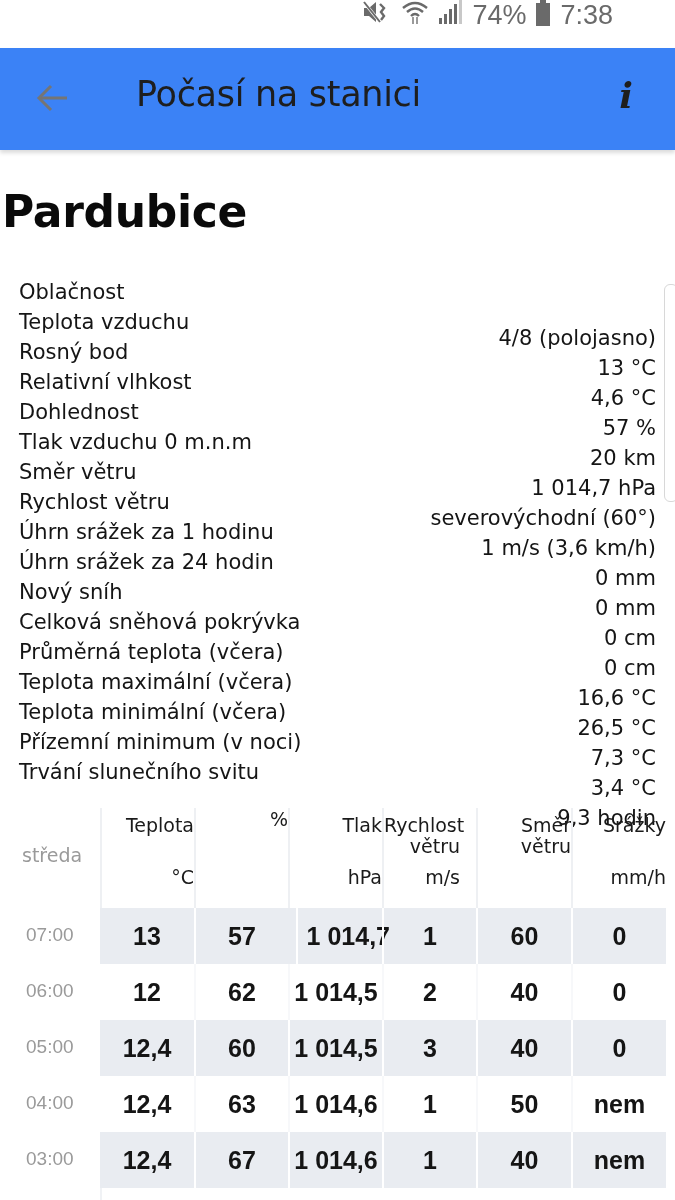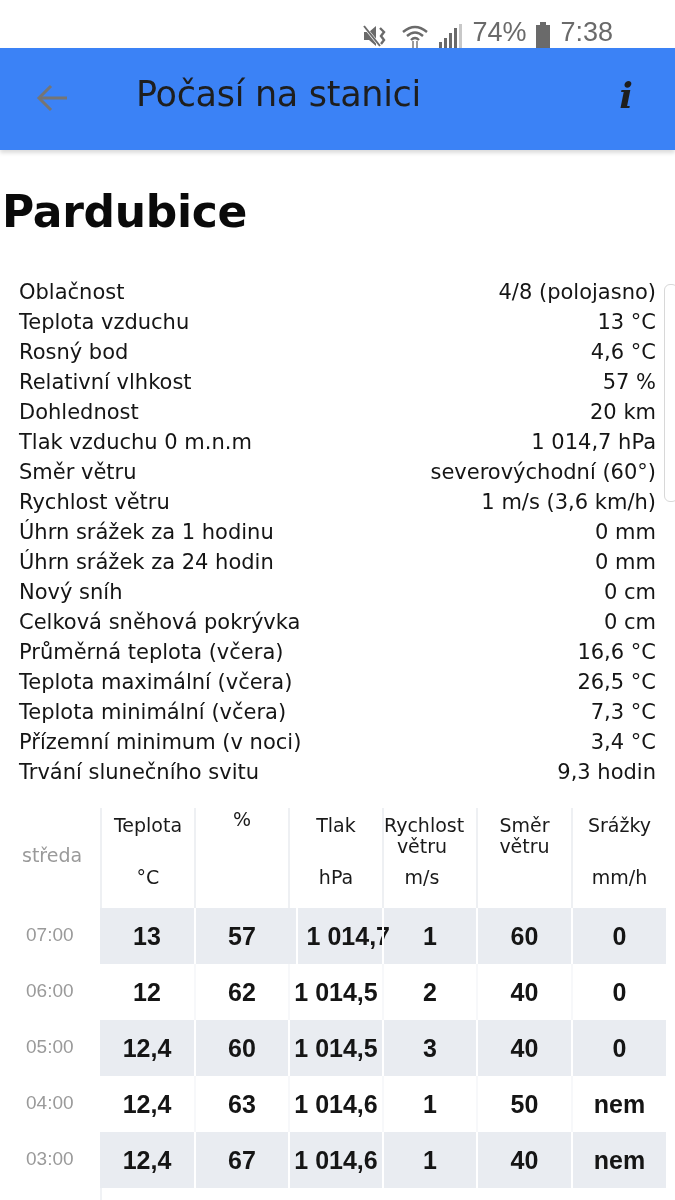--- a/index.html
+++ b/index.html
@@ -1,47 +1,47 @@
 <!DOCTYPE html>
 <html><head>
 <meta charset="utf-8">
 <style>
   * { box-sizing: border-box; margin: 0; padding: 0; }
   html, body { width: 675px; height: 1200px; overflow: hidden; background: #ffffff; }
   body { font-family: "DejaVu Sans", sans-serif; color: #1a1a1a; position: relative; }
 
   
   .status-bar { position: absolute; top: 0; left: 0; width: 613px; height: 48px; background: #ffffff;
-    display: flex; align-items: flex-end; justify-content: flex-end; gap: 10px; color: #6a6a6a; }
+    display: flex; align-items: flex-start; justify-content: flex-end; gap: 10px; color: #6a6a6a; }
   .status-bar .sb-text { font-family: "Liberation Sans", sans-serif; font-size: 27px; color: #6a6a6a; }
   .sb-icon { display: inline-flex; align-items: center; }
 
   
   .app-bar { position: absolute; top: 48px; left: 0; width: 675px; height: 102px; background: #3b82f6;
     box-shadow: 0 3px 4px rgba(0,0,0,0.14); z-index: 2; }
   .back-btn { position: absolute; left: 30px; top: 30px; width: 44px; height: 44px; display: flex; align-items: center; justify-content: center; cursor: pointer; }
   .app-title { position: absolute; left: 136px; top: 26px; font-size: 35px; color: #1e1e1e; font-family: "DejaVu Sans", sans-serif; letter-spacing: -0.3px; }
   .info-btn { position: absolute; right: 34px; top: 26px; width: 30px; height: 50px; font-family: "DejaVu Serif", serif; font-style: italic; font-weight: bold;
     font-size: 36px; color: #1e1e1e; text-align: center; cursor: pointer; }
 
   
   .station { position: absolute; left: 2px; top: 186px; font-size: 44px; font-weight: bold; color: #0a0a0a; font-family: "DejaVu Sans", sans-serif; letter-spacing: -0.3px; }
 
   
   .summary { position: absolute; left: 19px; top: 277px; width: 637px; }
-  .summary-row { display: flex; justify-content: space-between; height: 30px; line-height: 30px; font-size: 21px; color: #151515; }
-  .summary-row .val { text-align: right; }
+  .summary-row { display: flex; justify-content: space-between; height: 30px; line-height: 30px; font-size: 21px; color: #151515; flex-direction: column; }
+  .summary-row .val { text-align: right; margin-top: 16px; }
 
   .scroll-thumb { position: absolute; left: 664px; top: 284px; width: 14px; height: 218px; border: 1px solid #d8d8d8; border-radius: 6px; background: #fff; }
 
   
   .table-wrap { position: absolute; left: 0; top: 808px; width: 675px; }
   .thead { position: relative; height: 100px; }
   .day-label { position: absolute; left: 22px; top: 36px; font-size: 19px; color: #9a9a9a; }
-  .col { position: absolute; top: 0; height: 100px; text-align: center; border-left: 2px solid #eef0f3; }
+  .col { position: absolute; top: 0; height: 100px; text-align: right; border-left: 2px solid #eef0f3; }
   .col .h { font-size: 19px; line-height: 21px; color: #1a1a1a; padding-top: 7px; height: 58px; }
   .col .u { font-size: 19px; color: #1a1a1a; }
   .rows { position: absolute; top: 100px; left: 0; width: 675px; }
   .trow { position: relative; height: 56px; }
   .trow.alt .cells { background: #e9ecf1; }
   .cells { position: absolute; left: 100px; width: 566px; height: 56px; }
   .time { position: absolute; left: 26px; top: 16px; font-size: 19px; color: #9a9a9a; font-family: "Liberation Sans", sans-serif; }
   .cell { position: absolute; top: 0; height: 56px; line-height: 56px; text-align: center; font-size: 25px; font-weight: bold;
     color: #151515; font-family: "Liberation Sans", sans-serif; border-left: 2px solid #f7f8fa; }
   .trow.alt .cell { border-left: 2px solid #ffffff; }

